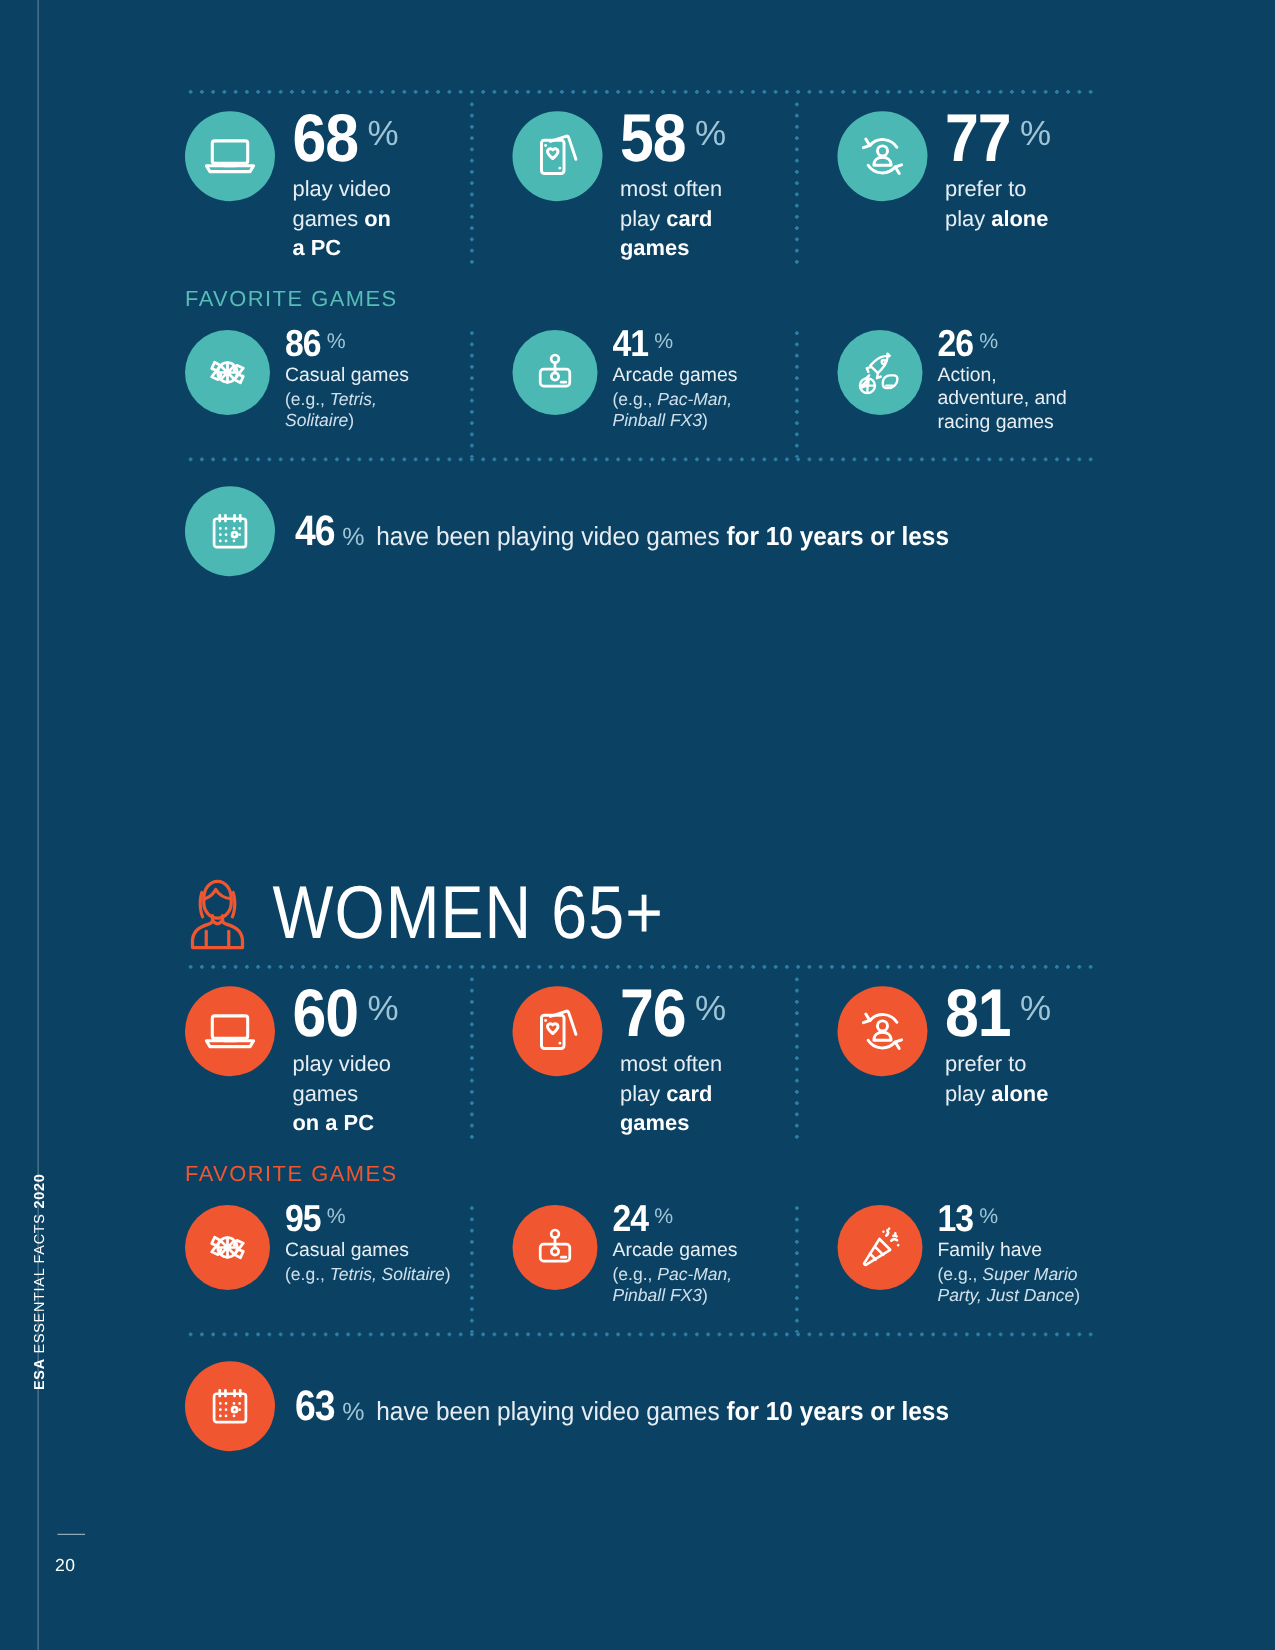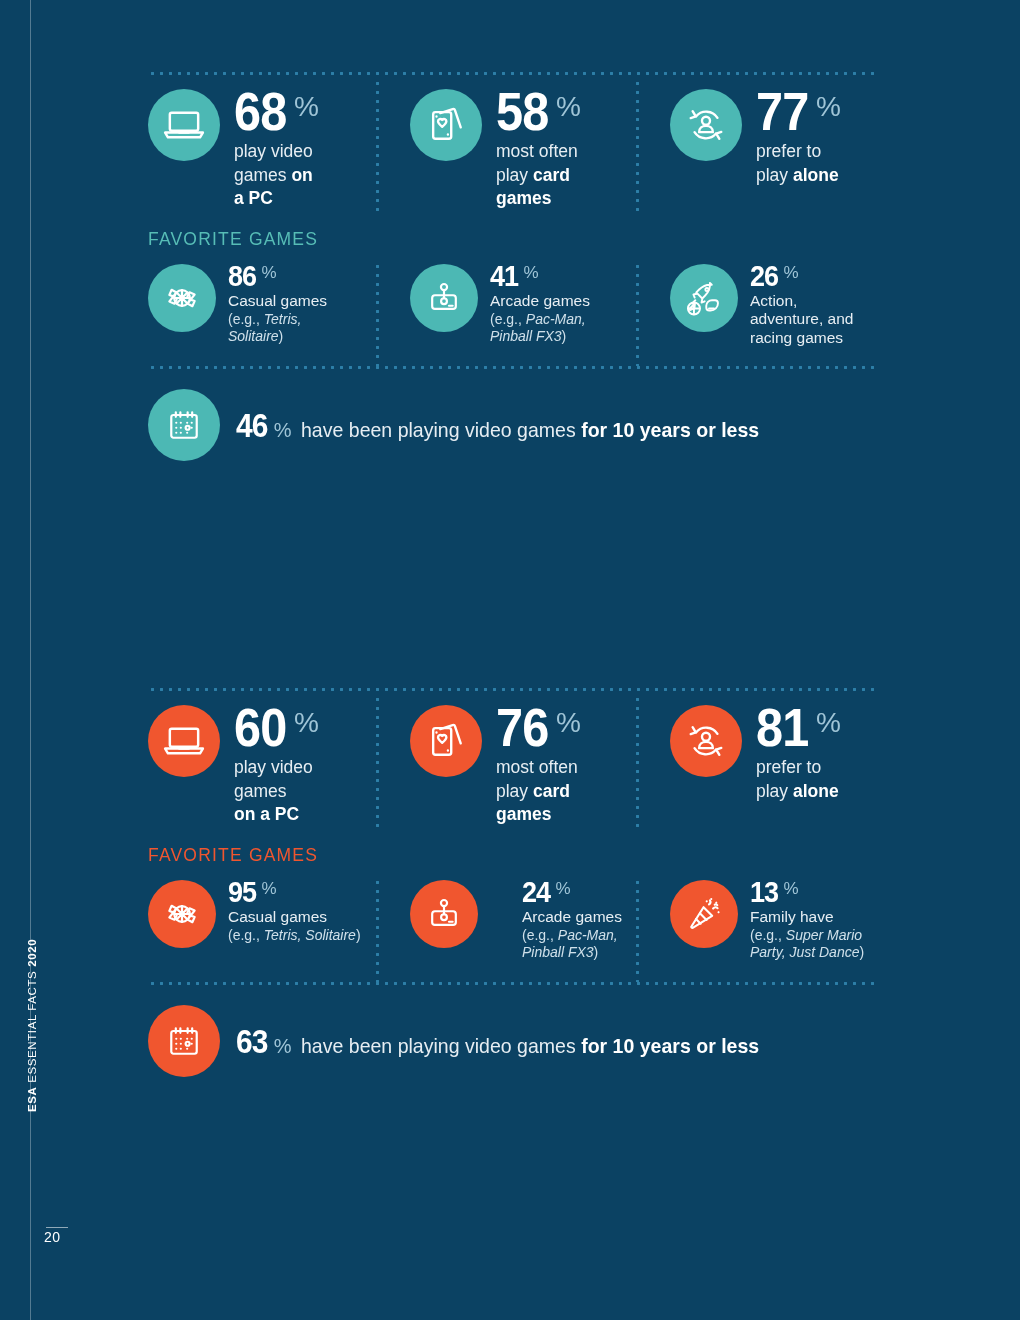--- a/index.html
+++ b/index.html
@@ -24,21 +24,21 @@
   .rail-text{
     position:absolute;left:38px;bottom:208px;
     transform-origin:left bottom;
     transform:rotate(-90deg);
     white-space:nowrap;
     font-size:11.5px;letter-spacing:.6px;color:#ffffff;
   }
   .rail-text b{font-weight:bold;}
   .rail-text span.mid{font-weight:400;}
   .rail-num{
-    position:absolute;left:44px;bottom:75px;
+    position:absolute;left:44px;bottom:60px;
     font-size:14px;color:#ffffff;letter-spacing:.5px;
   }
   .rail-tick{
     position:absolute;left:46px;bottom:92px;width:22px;height:1px;
     background:rgba(255,255,255,.55);
   }
 
   
   .section{position:absolute;left:148px;width:730px;}
   #men-section{top:72px;}
@@ -336,20 +336,33 @@
       <div class="banner-text">
         <span class="num">46</span>
         <span class="pct">%</span>
         <span class="caption"><span>have been playing video games </span><b>for 10 years or less</b></span>
       </div>
     </div>
   </div>
 
   <div class="section" id="women-section">
 
+    <div class="sec-head">
+      <div class="avatar">
+        <svg viewBox="0 0 52 62" width="52" height="62" fill="none" stroke="#f0562f" stroke-width="2.6" stroke-linecap="round" stroke-linejoin="round">
+          <path d="M15 20c0-8 4.8-14 11-14s11 6 11 14v3c0 7-5 12.5-11 12.5S15 30 15 23z"></path>
+          <path d="M16 20c3.6-1.4 7-4.2 8.6-7.4 2.6 4.4 7.4 7 12.4 7.4"></path>
+          <path d="M13.5 15c0 0-2 6-1 13.5.5 3.6 1.6 6 1.6 6M38.5 15c0 0 2 6 1 13.5-.5 3.6-1.6 6-1.6 6"></path>
+          <path d="M22 33.5v3.2c0 2.2-1.6 3.2-3.6 3.8C11 42.6 6 47 6 54v5h40v-5c0-7-5-11.4-12.4-13.5-2-.6-3.6-1.6-3.6-3.8v-3.2"></path>
+          <path d="M22 37c1.2 2 2.4 3 4 3s2.8-1 4-3"></path>
+          <path d="M17 46v13M35 46v13"></path>
+        </svg>
+      </div>
+      <div class="sec-title">WOMEN 65+</div>
+    </div>
 
     <div class="hrule"></div>
 
     <div class="row toprow">
       <div class="vsep" style="left:228px;height:134px;"></div>
       <div class="vsep" style="left:488px;height:134px;"></div>
 
       <div class="col c1">
         <div class="stat" style="margin-top:14px;">
           <div class="bubble orange-bg">
@@ -444,21 +457,21 @@
               <span class="num">95</span>
               <span class="pct">%</span>
             </div>
             <div class="caption">Casual games</div>
             <div class="eg">(e.g., <i>Tetris, Solitaire</i>)</div>
           </div>
         </div>
       </div>
 
       <div class="col c2">
-        <div class="stat" style="margin-top:6px;gap:32px;">
+        <div class="stat" style="margin-top:6px;">
           <div class="bubble orange-bg">
             <svg viewBox="0 0 44 44" width="40" height="40" fill="none" stroke="#fff" stroke-width="2.4" stroke-linecap="round" stroke-linejoin="round">
               <circle cx="22" cy="10" r="3.4"></circle>
               <path d="M22 13.4v9"></path>
               <circle cx="22" cy="25.5" r="3.2"></circle>
               <rect x="9" y="19" width="26" height="15" rx="3"></rect>
               <path d="M27.5 30.5h4"></path>
             </svg>
           </div>
           <div class="stat-text">

